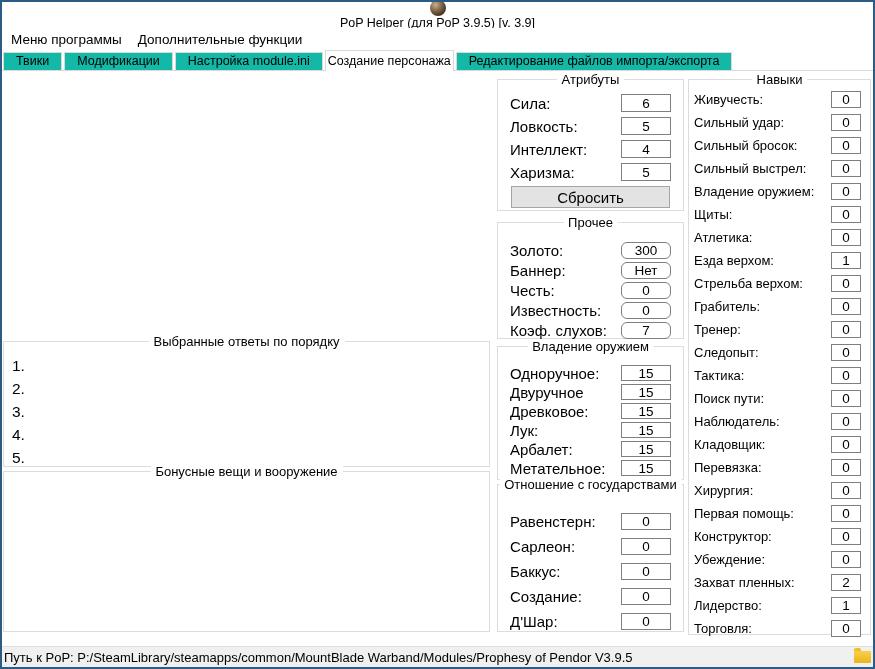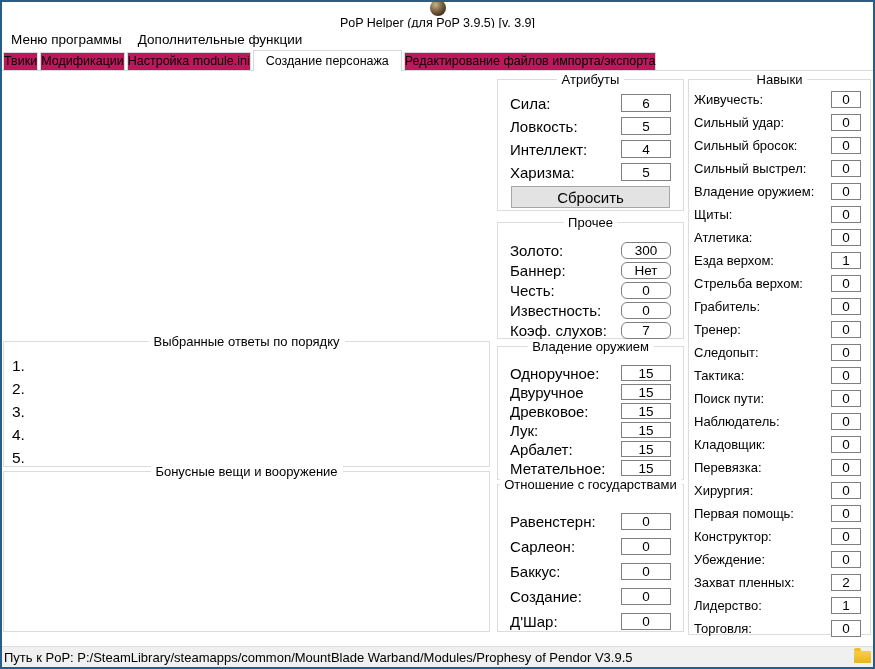--- a/index.html
+++ b/index.html
@@ -18,22 +18,22 @@
   .win-btn { width: 43px; height: 100%; display: flex; align-items: center; justify-content: center; font-size: 13px; background: #fff; border: none; font-family: inherit; }
   .win-btn.disabled { color: #c9c9c9; }
 
   
   .menubar { position: absolute; top: 28px; left: 0; right: 0; height: 23px; display: flex; align-items: center; padding-left: 3px; background: #fff; }
   .menu-item { font-size: 13.5px; padding: 3px 8px; background: #fff; border: none; font-family: inherit; }
 
   
   .tabbar { position: absolute; top: 51px; left: 0; right: 0; height: 20px; display: flex; align-items: flex-end; padding-left: 3px; }
   .tabbar::after { content: ""; position: absolute; left: 0; right: 0; bottom: 0; border-bottom: 1px solid #d9d9d9; }
-  .tab { height: 19px; line-height: 17px; background: #be185d; border: 1px solid #d9d9d9; padding: 0 0; margin-right: 2px; font-size: 12.5px; position: relative; z-index: 1; font-family: inherit; white-space: nowrap; }
-  .tab.active { background: #fff; height: 22px; line-height: 21px; z-index: 2; border-bottom: 1px solid #fff; margin-bottom: -1px; padding: 0 12px; }
+  .tab { height: 19px; line-height: 17px; background: #14b8a6; border: 1px solid #d9d9d9; padding: 0 12px; margin-right: 2px; font-size: 12.5px; position: relative; z-index: 1; font-family: inherit; white-space: nowrap; }
+  .tab.active { background: #fff; height: 22px; line-height: 21px; z-index: 2; border-bottom: 1px solid #fff; margin-bottom: -1px; padding: 0 2px; }
 
   
   .group { position: absolute; border: 1px solid #dcdcdc; background: #fff; }
   .group-label { position: absolute; top: -8px; left: 50%; transform: translateX(-50%); background: #fff; padding: 0 5px; font-size: 13px; line-height: 15px; white-space: nowrap; }
 
   .row { display: flex; align-items: center; justify-content: space-between; }
   .row-label-lg { font-size: 15px; white-space: nowrap; }
   .row-label-sm { font-size: 13px; white-space: nowrap; }
   .val-input { border: 1px solid #7f7f7f; text-align: center; font-size: 13.5px; font-family: inherit; background: #fff; padding: 0; }
   .w50 { width: 50px; height: 18px; }

